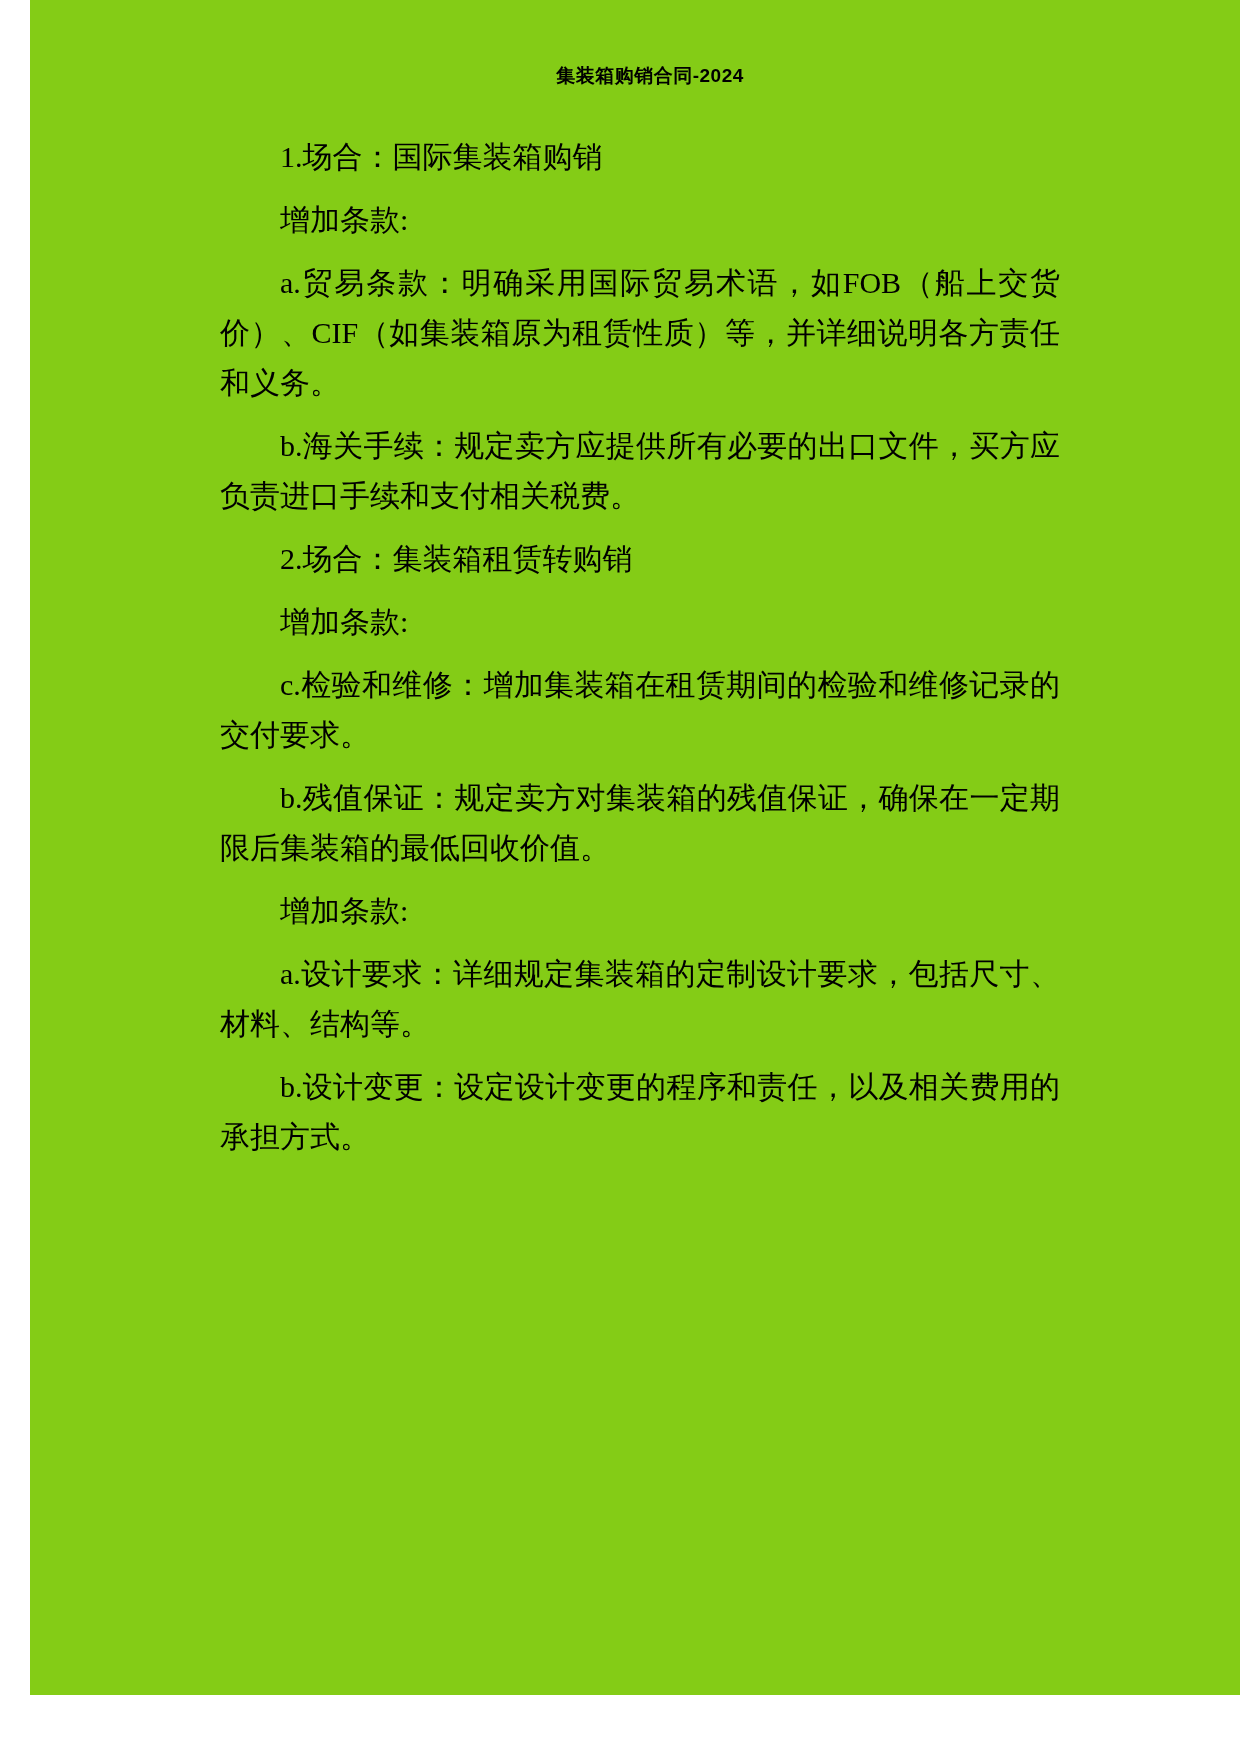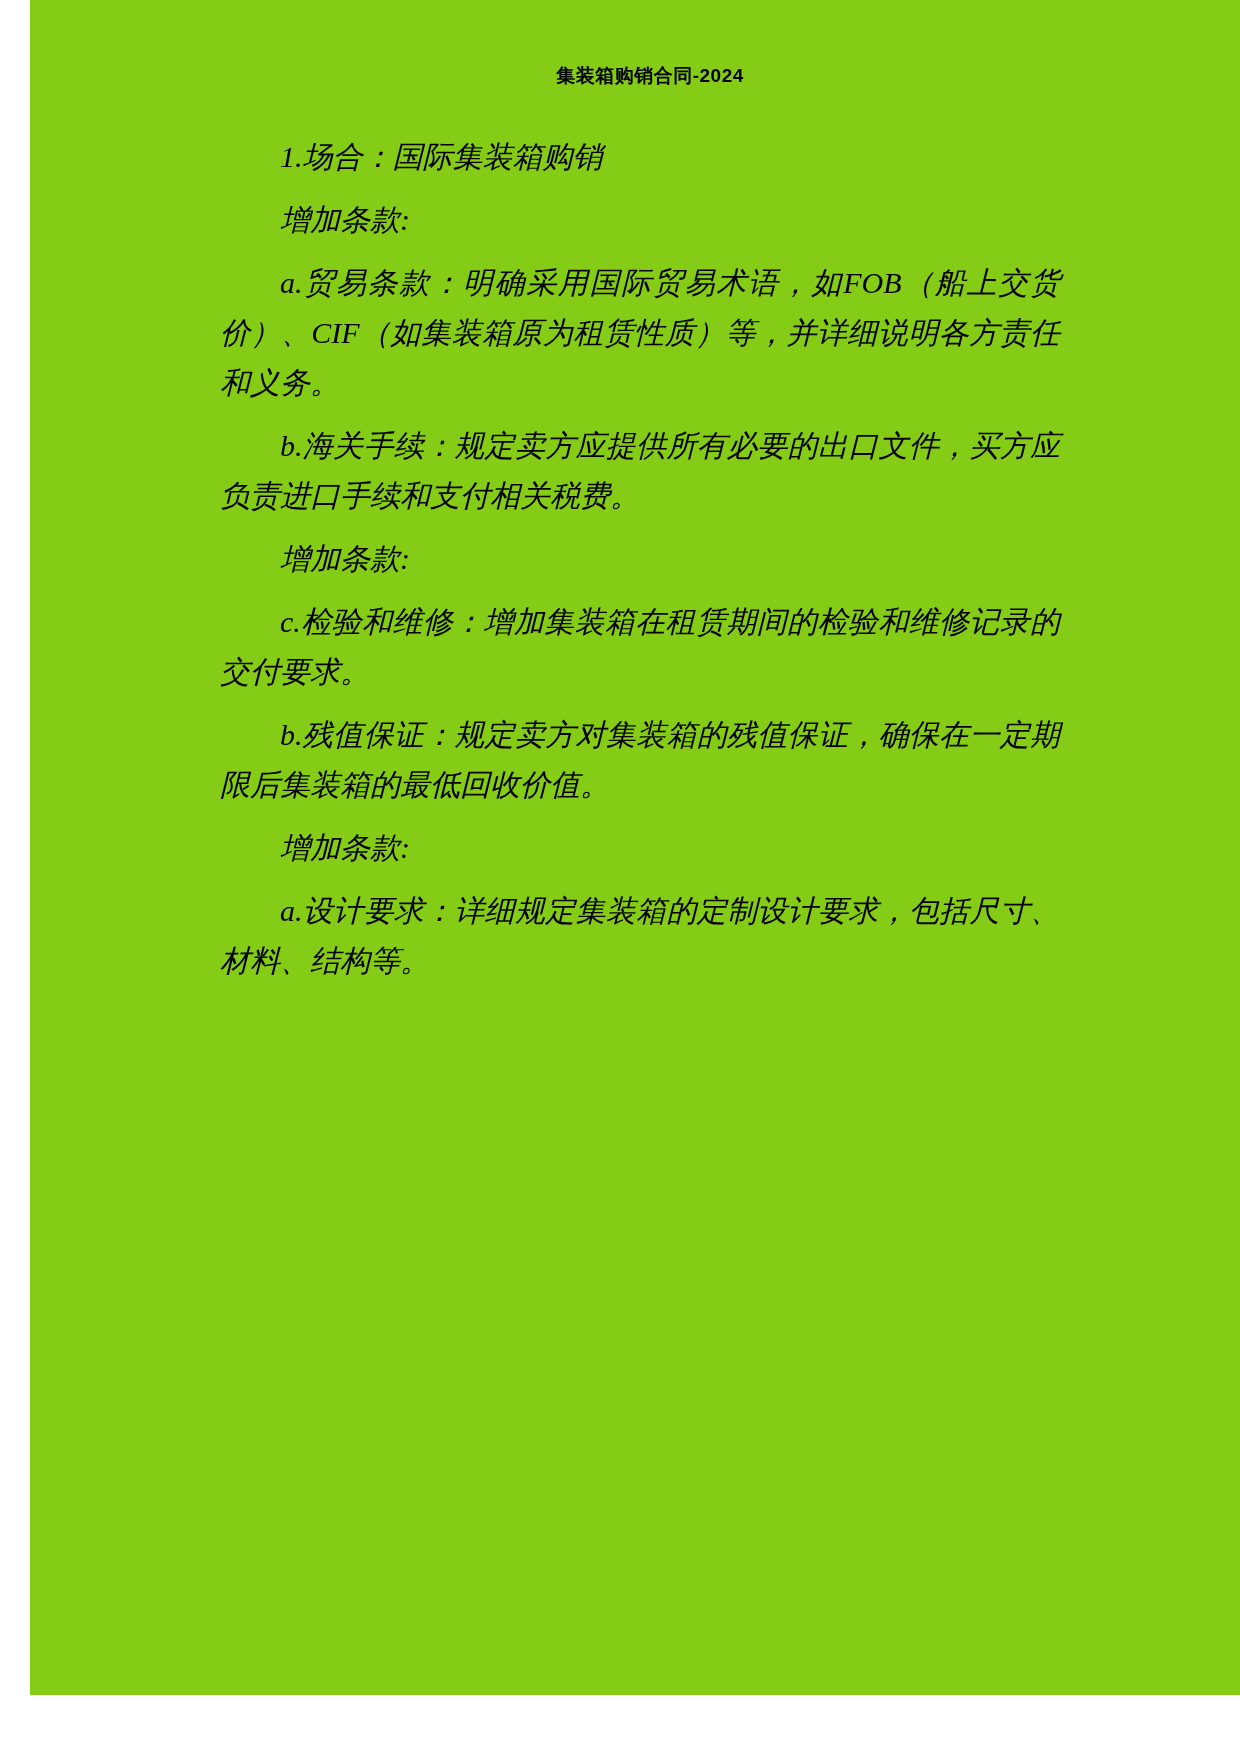--- a/index.html
+++ b/index.html
@@ -36,47 +36,48 @@
     margin: 44px 210px 0 190px;
     font-size: 30px;
     line-height: 50px;
     text-align: justify;
     text-justify: inter-ideograph;
   }
   .para {
     margin: 0 0 13px 0;
     text-indent: 60px;
     word-break: break-all;
-    font-style: italic;
   }
 </style>
 </head>
 <body>
 
 <div class="page">
   <div class="page-header">集装箱购销合同-2024</div>
 
   <div class="doc-body">
 
       <p class="para">1.场合：国际集装箱购销</p>
 
       <p class="para">增加条款:</p>
 
       <p class="para">a.贸易条款：明确采用国际贸易术语，如FOB（船上交货价）、CIF（如集装箱原为租赁性质）等，并详细说明各方责任和义务。</p>
 
       <p class="para">b.海关手续：规定卖方应提供所有必要的出口文件，买方应负责进口手续和支付相关税费。</p>
 
 
+      <p class="para">2.场合：集装箱租赁转购销</p>
 
       <p class="para">增加条款:</p>
 
 
       <p class="para">c.检验和维修：增加集装箱在租赁期间的检验和维修记录的交付要求。</p>
 
       <p class="para">b.残值保证：规定卖方对集装箱的残值保证，确保在一定期限后集装箱的最低回收价值。</p>
 
 
       <p class="para">增加条款:</p>
 
       <p class="para">a.设计要求：详细规定集装箱的定制设计要求，包括尺寸、材料、结构等。</p>
 
+      <p class="para">b.设计变更：设定设计变更的程序和责任，以及相关费用的承担方式。</p>
     </div>
 </div>
 
 </body></html>

